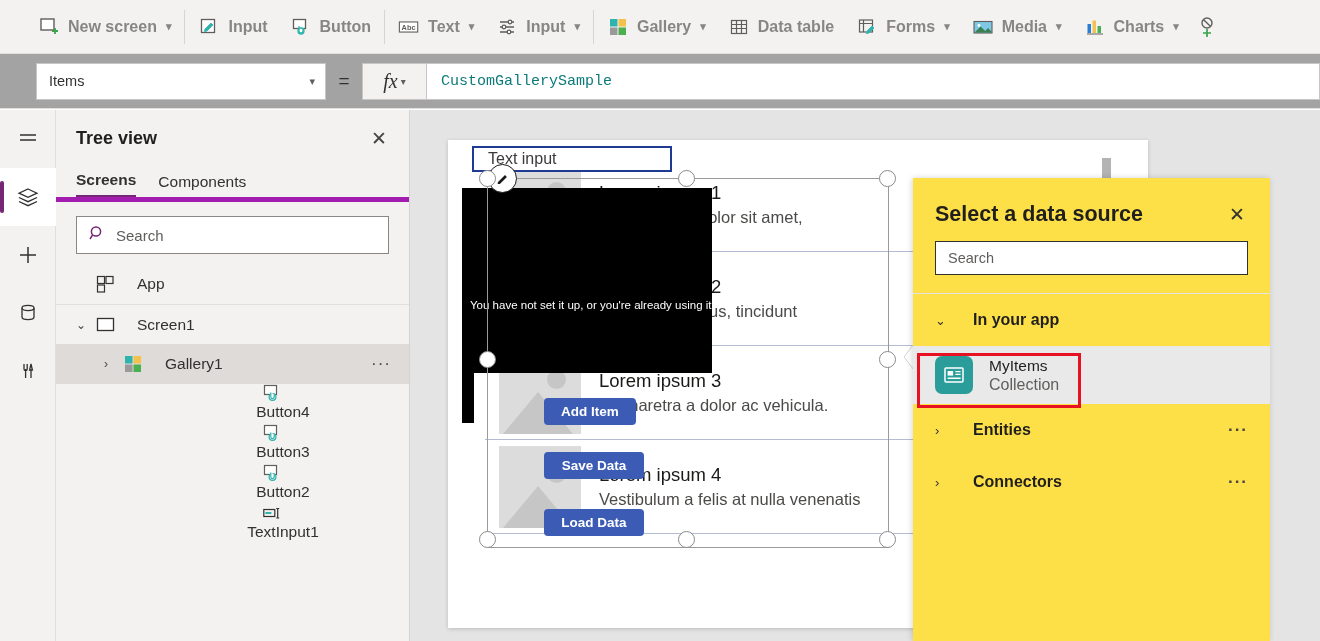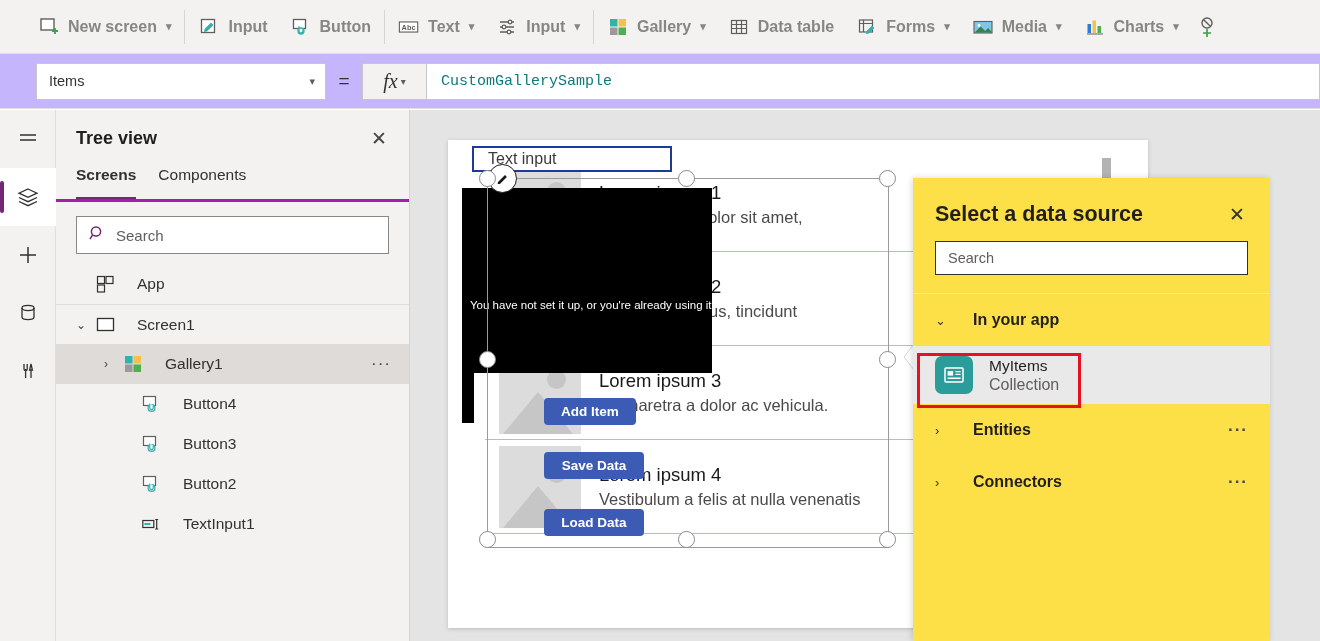--- a/index.html
+++ b/index.html
@@ -26,21 +26,21 @@
     height: 42px; padding: 0 11px; cursor: pointer;
     color: #888683; font-size: 16px; white-space: nowrap; font-weight: bold;
   }
   .tb-icon { width: 22px; height: 22px; display: inline-flex; align-items: center; justify-content: center; flex: 0 0 auto; }
   .tb-caret { font-size: 11px; color: #888683; margin-left: 1px; }
   .tb-label { line-height: 1; }
 
   
   .formula-row {
     position: absolute; left: 0; top: 54px; width: 1320px; height: 55px;
-    background: #c4b5fd;
+    background: #a3a3a3;
     display: flex; align-items: center;
     border-bottom: 1px solid #e1dfdd;
   }
   .prop-select {
     margin-left: 36px; width: 290px; height: 37px;
     background: #ffffff; border: 1px solid #c8c6c4;
     display: flex; align-items: center; justify-content: space-between;
     padding: 0 10px 0 12px; font-size: 14.5px; color: #323130; cursor: pointer;
   }
   .prop-select .caret { font-size: 11px; color: #605e5c; }
@@ -78,22 +78,22 @@
     position: absolute; left: 56px; top: 110px; width: 354px; height: 531px;
     background: #f3f2f1; border-right: 1px solid #d6d4d2;
   }
   .tree-head {
     height: 56px; display: flex; align-items: center; justify-content: space-between;
     padding: 0 18px 0 20px;
   }
   .tree-title { font-size: 18px; font-weight: 600; color: #201f1e; }
   .tree-close { font-size: 19px; color: #444; cursor: pointer; line-height: 1; padding: 4px; }
   .tabs {
-    display: flex; gap: 22px; padding: 0 20px; height: 36px; 
-    border-bottom: 3px solid #a21caf;
+    display: flex; gap: 22px; padding: 0 20px; height: 36px; align-items: flex-end;
+    border-bottom: 5px solid #a21caf;
   }
   .tab { font-size: 15.5px; color: #323130; padding-bottom: 6px; cursor: pointer; }
   .tab.active { font-weight: 600; border-bottom: 2.5px solid #742774; }
   .tree-search-wrap { padding: 14px 20px 10px 20px; }
   .tree-search {
     height: 38px; background: #ffffff; border: 1px solid #8a8886;
     display: flex; align-items: center; gap: 10px; padding: 0 12px; cursor: text;
   }
   .tree-search .ph { font-size: 15px; color: #605e5c; }
   .tree-row {
@@ -101,21 +101,21 @@
     font-size: 15.5px; color: #323130; cursor: pointer; position: relative;
   }
   .tree-row.selected { background: #dedbd9; }
   .tree-row.sep-top { border-top: 1px solid #e1dfdd; }
   .tree-row .chev { width: 20px; font-size: 12px; color: #484644; flex: 0 0 auto; }
   .tree-row .ticon { width: 26px; display: inline-flex; align-items: center; justify-content: flex-start; flex: 0 0 auto; }
   .tree-row .tlabel { margin-left: 15px; }
   .tree-row .dots { position: absolute; right: 18px; font-size: 17px; color: #484644; letter-spacing: 1px; }
   .indent-1 { padding-left: 20px; }
   .indent-2 { padding-left: 48px; }
-  .indent-3 { padding-left: 86px; }
+  .indent-3 { padding-left: 86px; flex-direction: column; }
 
   
   .canvas-area {
     position: absolute; left: 410px; top: 110px; width: 910px; height: 531px;
     background: #e4e4e4; overflow: hidden;
   }
   .screen-card {
     position: absolute; left: 38px; top: 30px; width: 700px; height: 488px;
     background: #ffffff; box-shadow: 0 1px 4px rgba(0,0,0,0.18);
   }

